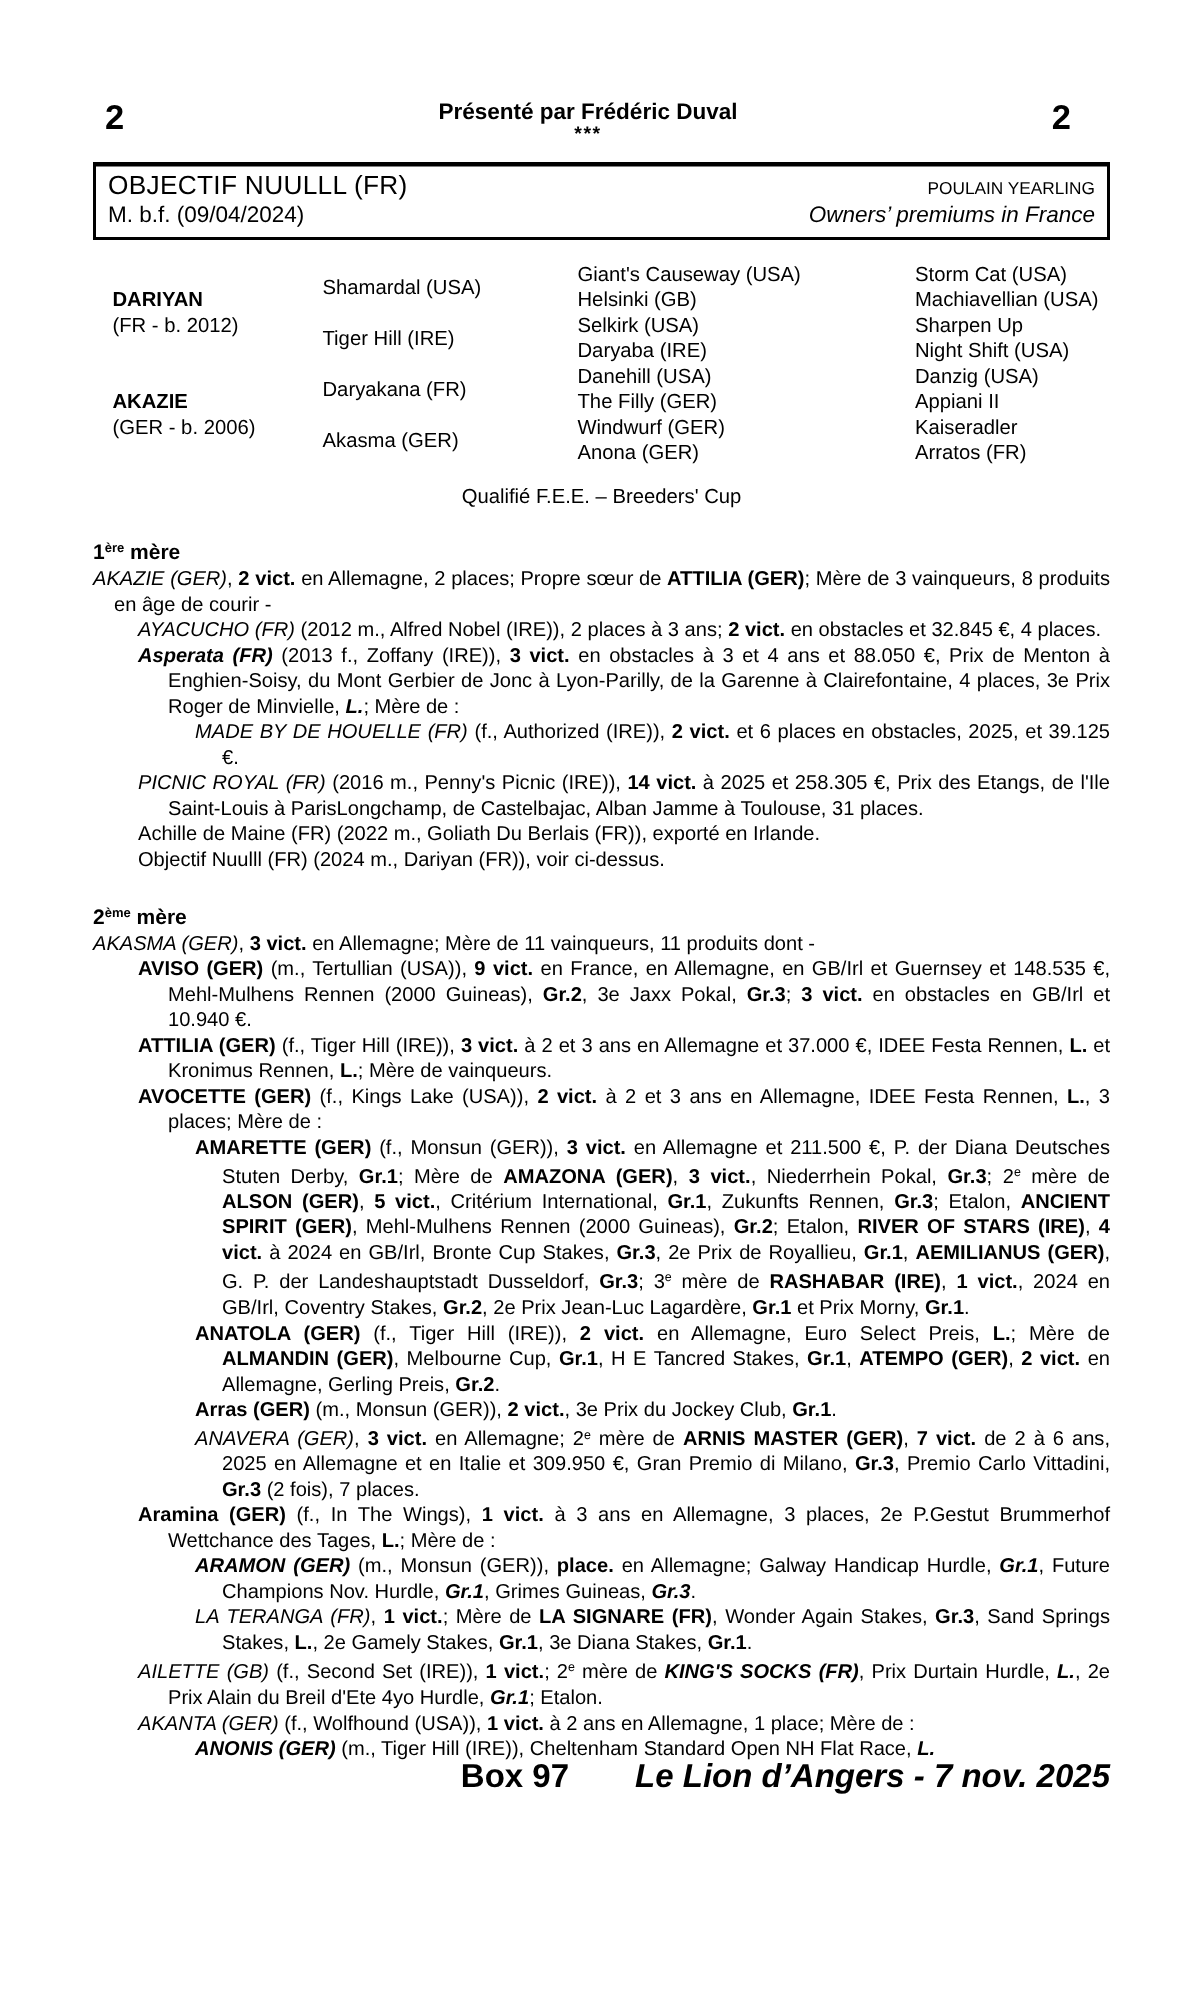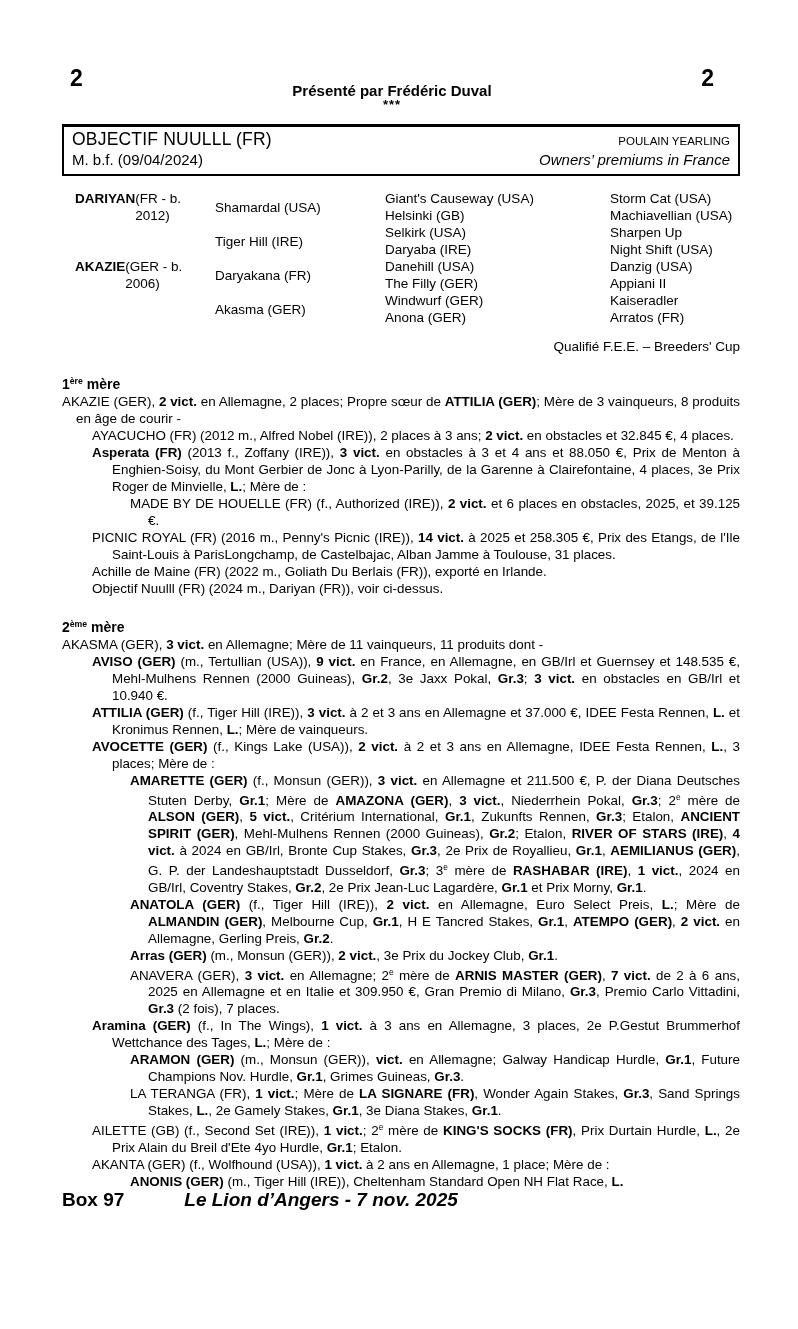--- a/index.html
+++ b/index.html
@@ -4,55 +4,55 @@
 <style>
   html,body{margin:0;padding:0;background:#ffffff;}
   .page{position:relative;width:798px;height:1329px;background:#fff;color:#000;
         font-family:"Liberation Sans","DejaVu Sans",sans-serif;overflow:hidden;box-sizing:border-box;
         padding:66px 58px 0 62px;}
   
   .header{display:flex;align-items:flex-start;}
   .pagenum{font-size:23px;font-weight:bold;width:64px;line-height:24px;}
   .pagenum.left{padding-left:8px;}
   .pagenum.right{text-align:right;padding-right:26px;}
-  .presenter-block{flex:1;text-align:center;margin-top:16px;}
+  .presenter-block{flex:1;text-align:center;}
   .presenter{font-size:15px;font-weight:bold;line-height:18px;}
   .stars{font-size:13px;font-weight:bold;letter-spacing:1px;line-height:9px;}
   
   .title-box{margin-top:15px;border:2px solid #000;border-top-width:3px;padding:2px 8px 5px 8px;}
   .tb-row{display:flex;justify-content:space-between;align-items:baseline;}
   .horse-name{font-size:17.5px;font-weight:normal;letter-spacing:.2px;line-height:21px;}
   .category{font-size:11.5px;line-height:15px;margin-left:24px;}
   .horse-desc{font-size:15px;line-height:19px;}
   .premiums{font-size:15px;font-style:italic;line-height:19px;}
   
   .pedigree{margin-top:14px;display:flex;font-size:13.5px;line-height:17px;}
   .ped-col{display:flex;flex-direction:column;}
   .ped-col1{width:140px;margin-left:13px;}
   .ped-col2{width:170px;}
   .ped-col3{width:225px;}
   .ped-col4{flex:1;}
-  .ped-sire{height:68px;display:flex;flex-direction:row;justify-content:center;}
+  .ped-sire{height:68px;display:flex;flex-direction:column;justify-content:center;}
   .ped-sire-name{font-weight:bold;}
   .ped-col2 .ped-cell{height:34px;display:flex;align-items:center;}
   .ped-col3 .ped-cell,.ped-col4 .ped-cell{height:17px;}
   
-  .qualif{text-align:right;font-size:13.5px;margin-top:13px;}
+  .qualif{text-align:center;font-size:13.5px;margin-top:13px;}
   
   .section{margin-top:19px;font-size:13.4px;line-height:17px;}
   .sec-heading{font-size:14px;line-height:17px;}
   .para{margin:0;text-align:justify;}
   .d0{padding-left:14px;text-indent:-14px;}
   .d1{padding-left:50px;text-indent:-20px;}
   .d2{padding-left:86px;text-indent:-18px;}
   .r-b{font-weight:bold;}
-  .r-i{}
+  .r-i{font-style:italic;}
   .r-sup{font-size:0.62em;vertical-align:0.55em;}
   
-  .footer{display:flex;justify-content:flex-start;align-items:baseline;gap:60px;font-size:19px;line-height:19px;}
+  .footer{display:flex;justify-content:flex-end;align-items:baseline;gap:44px;font-size:22px;line-height:19px;}
   .footer .box{font-weight:bold;}
   .footer .sale{font-weight:bold;font-style:italic;}
 </style>
 </head>
 <body>
 
 <div class="page">
 
   <div class="header">
     <div class="pagenum left">2</div>
@@ -133,21 +133,21 @@
     <div>
         <p class="para d0"><span class="r-i">AKASMA (GER)</span><span>, </span><span class="r-b">3 vict.</span><span> en Allemagne; Mère de 11 vainqueurs, 11 produits dont -</span></p>
         <p class="para d1"><span class="r-b">AVISO (GER)</span><span> (m., Tertullian (USA)), </span><span class="r-b">9 vict.</span><span> en France, en Allemagne, en GB/Irl et Guernsey et 148.535 €, Mehl-Mulhens Rennen (2000 Guineas), </span><span class="r-b">Gr.2</span><span>, 3e Jaxx Pokal, </span><span class="r-b">Gr.3</span><span>; </span><span class="r-b">3 vict.</span><span> en obstacles en GB/Irl et 10.940 €.</span></p>
         <p class="para d1"><span class="r-b">ATTILIA (GER)</span><span> (f., Tiger Hill (IRE)), </span><span class="r-b">3 vict.</span><span> à 2 et 3 ans en Allemagne et 37.000 €, IDEE Festa Rennen, </span><span class="r-b">L.</span><span> et Kronimus Rennen, </span><span class="r-b">L.</span><span>; Mère de vainqueurs.</span></p>
         <p class="para d1"><span class="r-b">AVOCETTE (GER)</span><span> (f., Kings Lake (USA)), </span><span class="r-b">2 vict.</span><span> à 2 et 3 ans en Allemagne, IDEE Festa Rennen, </span><span class="r-b">L.</span><span>, 3 places; Mère de :</span></p>
         <p class="para d2"><span class="r-b">AMARETTE (GER)</span><span> (f., Monsun (GER)), </span><span class="r-b">3 vict.</span><span> en Allemagne et 211.500 €, P. der Diana Deutsches Stuten Derby, </span><span class="r-b">Gr.1</span><span>; Mère de </span><span class="r-b">AMAZONA (GER)</span><span>, </span><span class="r-b">3 vict.</span><span>, Niederrhein Pokal, </span><span class="r-b">Gr.3</span><span>; 2</span><span class="r-sup">e</span><span> mère de </span><span class="r-b">ALSON (GER)</span><span>, </span><span class="r-b">5 vict.</span><span>, Critérium International, </span><span class="r-b">Gr.1</span><span>, Zukunfts Rennen, </span><span class="r-b">Gr.3</span><span>; Etalon, </span><span class="r-b">ANCIENT SPIRIT (GER)</span><span>, Mehl-Mulhens Rennen (2000 Guineas), </span><span class="r-b">Gr.2</span><span>; Etalon, </span><span class="r-b">RIVER OF STARS (IRE)</span><span>, </span><span class="r-b">4 vict.</span><span> à 2024 en GB/Irl, Bronte Cup Stakes, </span><span class="r-b">Gr.3</span><span>, 2e Prix de Royallieu, </span><span class="r-b">Gr.1</span><span>, </span><span class="r-b">AEMILIANUS (GER)</span><span>, G. P. der Landeshauptstadt Dusseldorf, </span><span class="r-b">Gr.3</span><span>; 3</span><span class="r-sup">e</span><span> mère de </span><span class="r-b">RASHABAR (IRE)</span><span>, </span><span class="r-b">1 vict.</span><span>, 2024 en GB/Irl, Coventry Stakes, </span><span class="r-b">Gr.2</span><span>, 2e Prix Jean-Luc Lagardère, </span><span class="r-b">Gr.1</span><span> et Prix Morny, </span><span class="r-b">Gr.1</span><span>.</span></p>
         <p class="para d2"><span class="r-b">ANATOLA (GER)</span><span> (f., Tiger Hill (IRE)), </span><span class="r-b">2 vict.</span><span> en Allemagne, Euro Select Preis, </span><span class="r-b">L.</span><span>; Mère de </span><span class="r-b">ALMANDIN (GER)</span><span>, Melbourne Cup, </span><span class="r-b">Gr.1</span><span>, H E Tancred Stakes, </span><span class="r-b">Gr.1</span><span>, </span><span class="r-b">ATEMPO (GER)</span><span>, </span><span class="r-b">2 vict.</span><span> en Allemagne, Gerling Preis, </span><span class="r-b">Gr.2</span><span>.</span></p>
         <p class="para d2"><span class="r-b">Arras (GER)</span><span> (m., Monsun (GER)), </span><span class="r-b">2 vict.</span><span>, 3e Prix du Jockey Club, </span><span class="r-b">Gr.1</span><span>.</span></p>
         <p class="para d2"><span class="r-i">ANAVERA (GER)</span><span>, </span><span class="r-b">3 vict.</span><span> en Allemagne; 2</span><span class="r-sup">e</span><span> mère de </span><span class="r-b">ARNIS MASTER (GER)</span><span>, </span><span class="r-b">7 vict.</span><span> de 2 à 6 ans, 2025 en Allemagne et en Italie et 309.950 €, Gran Premio di Milano, </span><span class="r-b">Gr.3</span><span>, Premio Carlo Vittadini, </span><span class="r-b">Gr.3</span><span> (2 fois), 7 places.</span></p>
         <p class="para d1"><span class="r-b">Aramina (GER)</span><span> (f., In The Wings), </span><span class="r-b">1 vict.</span><span> à 3 ans en Allemagne, 3 places, 2e P.Gestut Brummerhof Wettchance des Tages, </span><span class="r-b">L.</span><span>; Mère de :</span></p>
-        <p class="para d2"><span class="r-b r-i">ARAMON (GER)</span><span> (m., Monsun (GER)), </span><span class="r-b">vict.</span><span> en Allemagne; Galway Handicap Hurdle, </span><span class="r-b r-i">Gr.1</span><span>, Future Champions Nov. Hurdle, </span><span class="r-b r-i">Gr.1</span><span>, Grimes Guineas, </span><span class="r-b r-i">Gr.3</span><span>.</span></p>
+        <p class="para d2"><span class="r-b r-i">ARAMON (GER)</span><span> (m., Monsun (GER)), </span><span class="r-b">place.</span><span> en Allemagne; Galway Handicap Hurdle, </span><span class="r-b r-i">Gr.1</span><span>, Future Champions Nov. Hurdle, </span><span class="r-b r-i">Gr.1</span><span>, Grimes Guineas, </span><span class="r-b r-i">Gr.3</span><span>.</span></p>
         <p class="para d2"><span class="r-i">LA TERANGA (FR)</span><span>, </span><span class="r-b">1 vict.</span><span>; Mère de </span><span class="r-b">LA SIGNARE (FR)</span><span>, Wonder Again Stakes, </span><span class="r-b">Gr.3</span><span>, Sand Springs Stakes, </span><span class="r-b">L.</span><span>, 2e Gamely Stakes, </span><span class="r-b">Gr.1</span><span>, 3e Diana Stakes, </span><span class="r-b">Gr.1</span><span>.</span></p>
         <p class="para d1"><span class="r-i">AILETTE (GB)</span><span> (f., Second Set (IRE)), </span><span class="r-b">1 vict.</span><span>; 2</span><span class="r-sup">e</span><span> mère de </span><span class="r-b r-i">KING'S SOCKS (FR)</span><span>, Prix Durtain Hurdle, </span><span class="r-b r-i">L.</span><span>, 2e Prix Alain du Breil d'Ete 4yo Hurdle, </span><span class="r-b r-i">Gr.1</span><span>; Etalon.</span></p>
         <p class="para d1"><span class="r-i">AKANTA (GER)</span><span> (f., Wolfhound (USA)), </span><span class="r-b">1 vict.</span><span> à 2 ans en Allemagne, 1 place; Mère de :</span></p>
         <p class="para d2"><span class="r-b r-i">ANONIS (GER)</span><span> (m., Tiger Hill (IRE)), Cheltenham Standard Open NH Flat Race, </span><span class="r-b r-i">L.</span></p>
       </div>
   </div>
 
   <div class="footer">
     <span class="box">Box 97</span>
     <span class="sale">Le Lion d’Angers - 7 nov. 2025</span>

